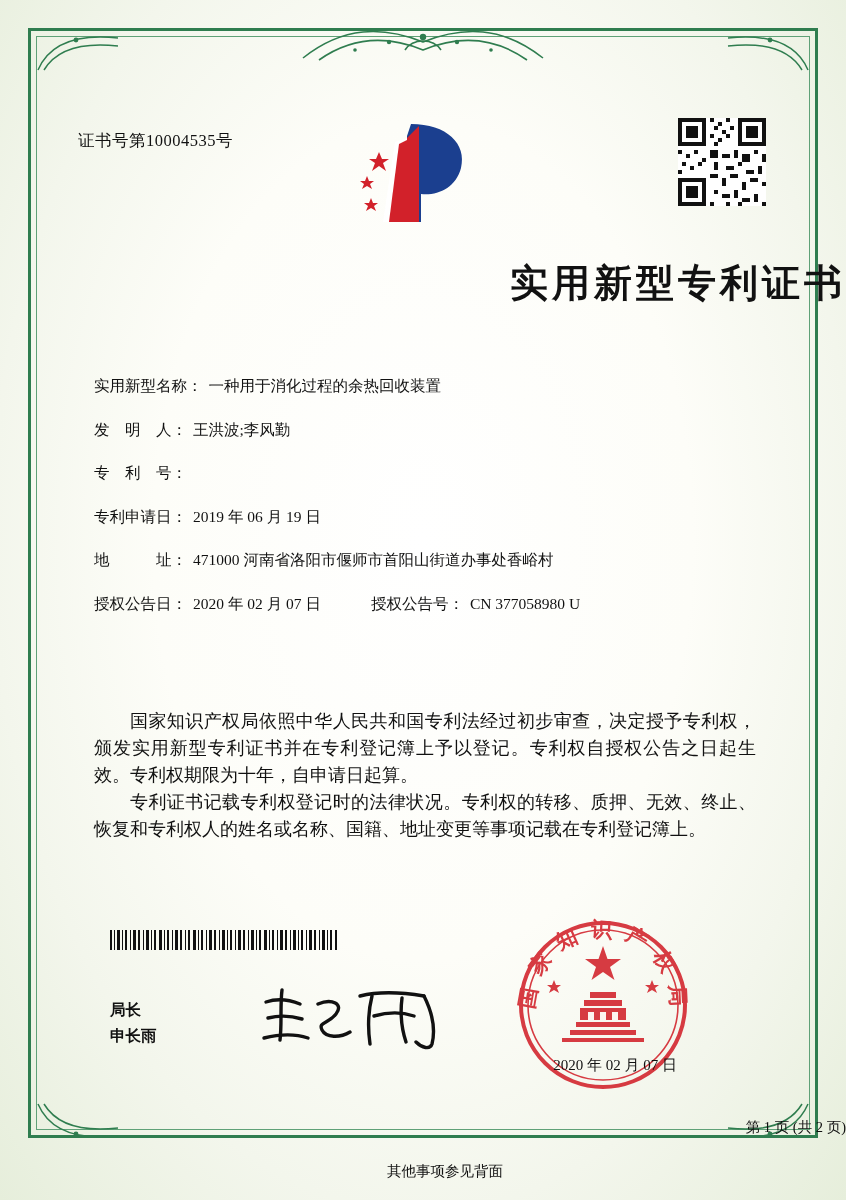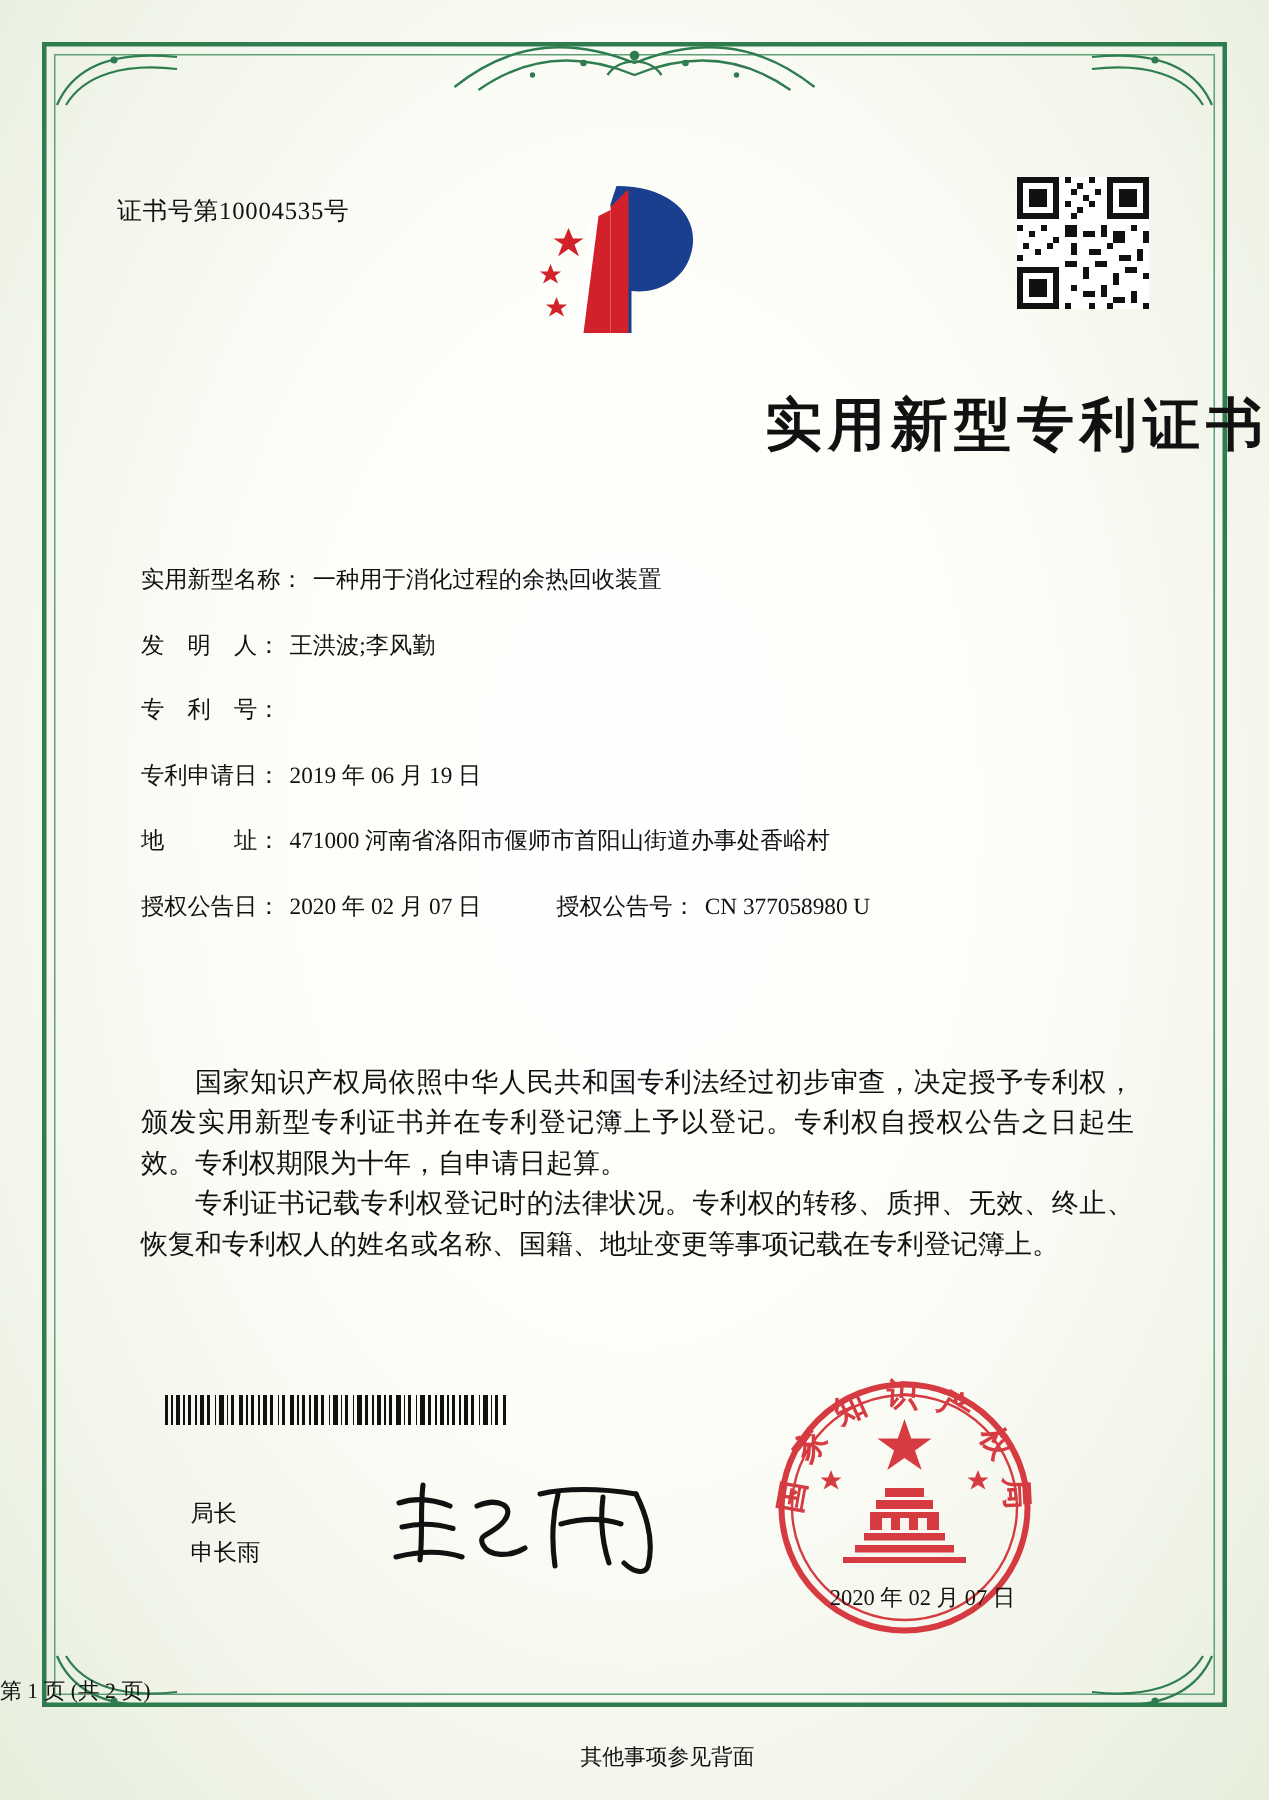--- a/index.html
+++ b/index.html
@@ -140,25 +140,26 @@
     position: absolute;
     left: 110px;
     top: 930px;
     width: 228px;
     height: 20px;
   }
   .barcode svg { display: block; }
 
   .director {
     position: absolute;
-    left: 127px;
+    left: 110px;
     top: 997px;
     font-size: 15.5px;
     line-height: 26px;
     color: #111;
+    font-weight: bold;
   }
   .signature {
     position: absolute;
     left: 256px;
     top: 982px;
     width: 200px;
     height: 70px;
   }
 
   
@@ -177,21 +178,21 @@
     width: 170px;
     text-align: center;
     font-size: 15px;
     color: #111;
   }
 
   .page-num {
     position: absolute;
     left: 0; right: 0;
     top: 1118px;
-    text-align: left;
+    text-align: right;
     font-size: 14.5px;
     color: #111;
   }
   .footer-note {
     position: absolute;
     left: 0; right: 0;
     top: 1162px;
     text-align: center;
     font-size: 14.5px;
     color: #111;

